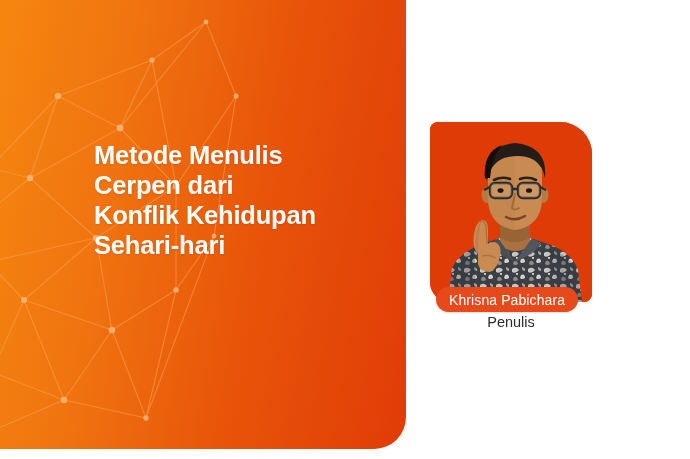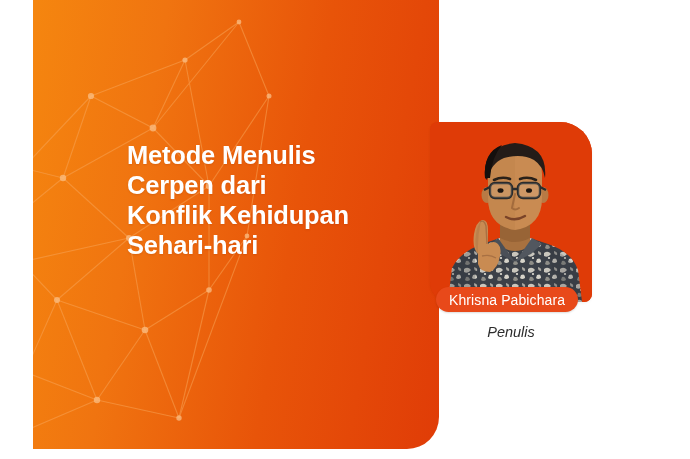--- a/index.html
+++ b/index.html
@@ -26,21 +26,20 @@
   
   #orange-panel {
     position: absolute;
     left: 0;
     top: 0;
     width: 406px;
     height: 449px;
     background: linear-gradient(100deg, #F5860F 0%, #F07410 28%, #E85409 62%, #E03C07 100%);
     border-radius: 0 0 32px 0;
     overflow: hidden;
-    margin-left: 33px;
   }
 
   #network-pattern {
     position: absolute;
     left: 0;
     top: 0;
     width: 250px;
     height: 449px;
     opacity: 0.95;
     pointer-events: none;
@@ -99,26 +98,25 @@
     font-size: 14px;
     font-weight: normal;
     letter-spacing: 0.1px;
     box-shadow: 0 1px 2px rgba(0,0,0,0.14);
     white-space: nowrap;
   }
 
   #role-label {
     position: absolute;
     left: 430px;
-    top: 324px;
+    top: 314px;
     width: 162px;
     text-align: center;
     color: #2b2b2b;
     font-size: 14.5px;
-    font-style: italic;
   }
 </style>
 </head>
 <body>
 
 <div id="slide">
 
   <div id="orange-panel">
 
     <svg id="network-pattern" viewBox="0 0 250 449" preserveAspectRatio="none">

